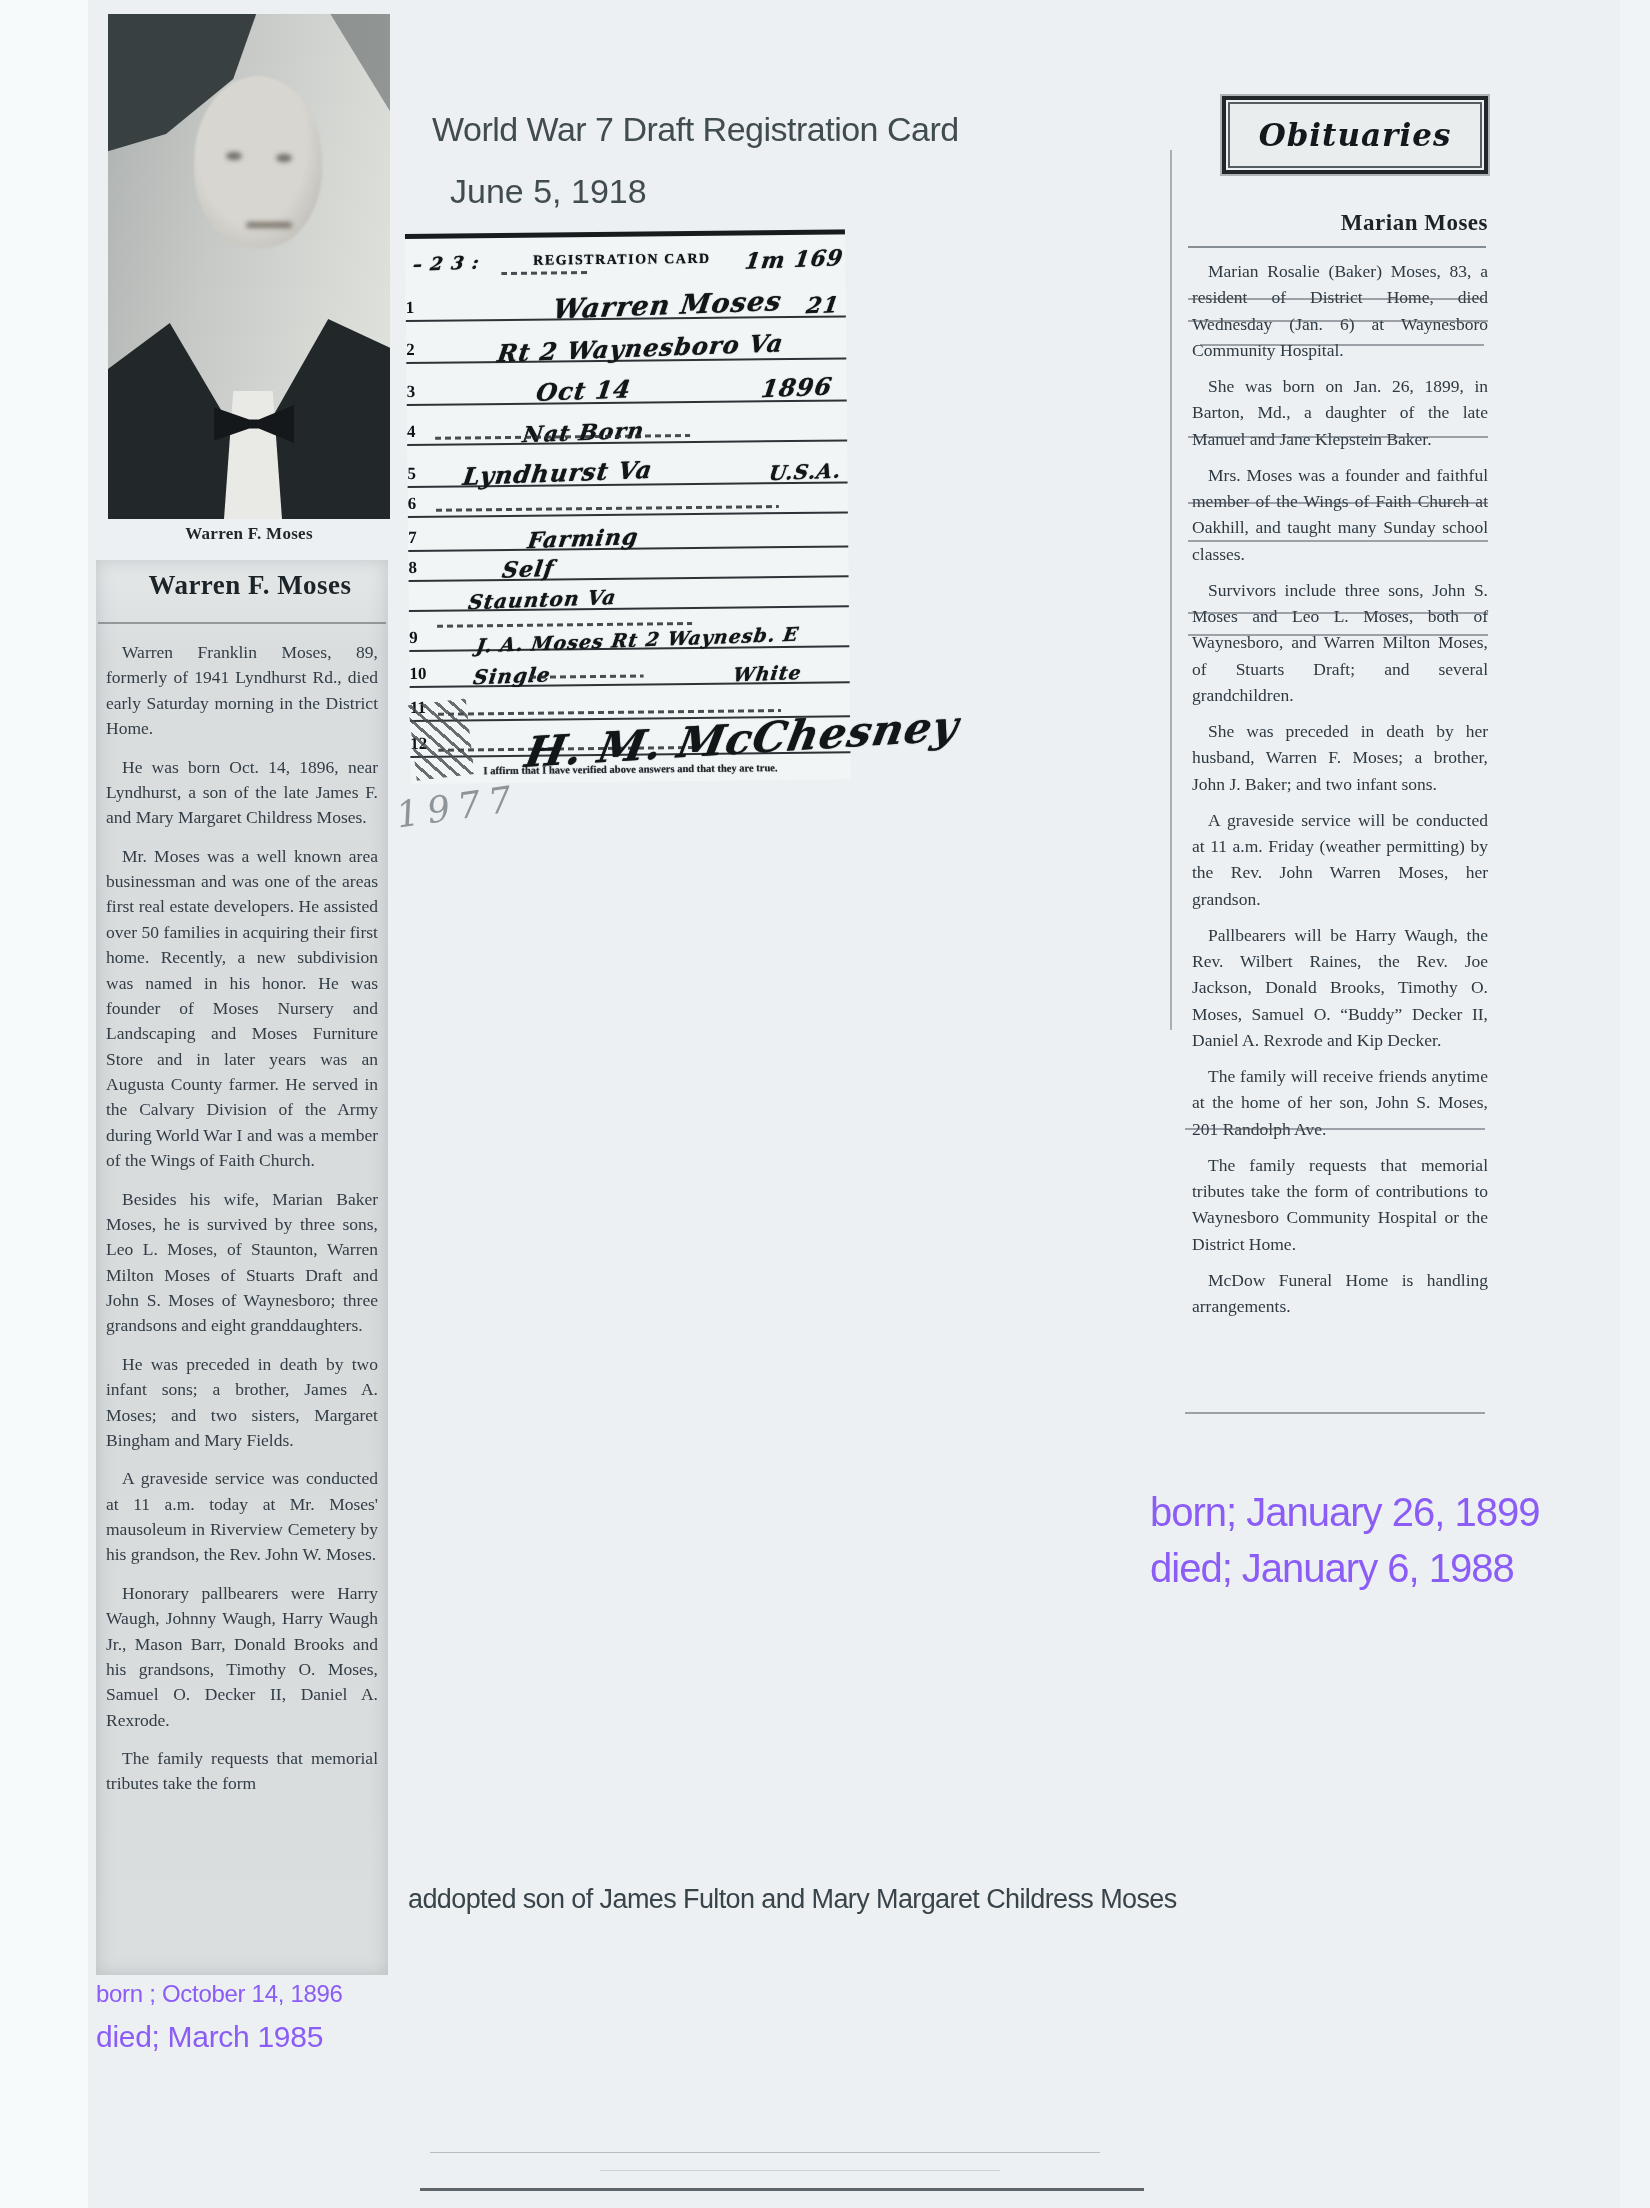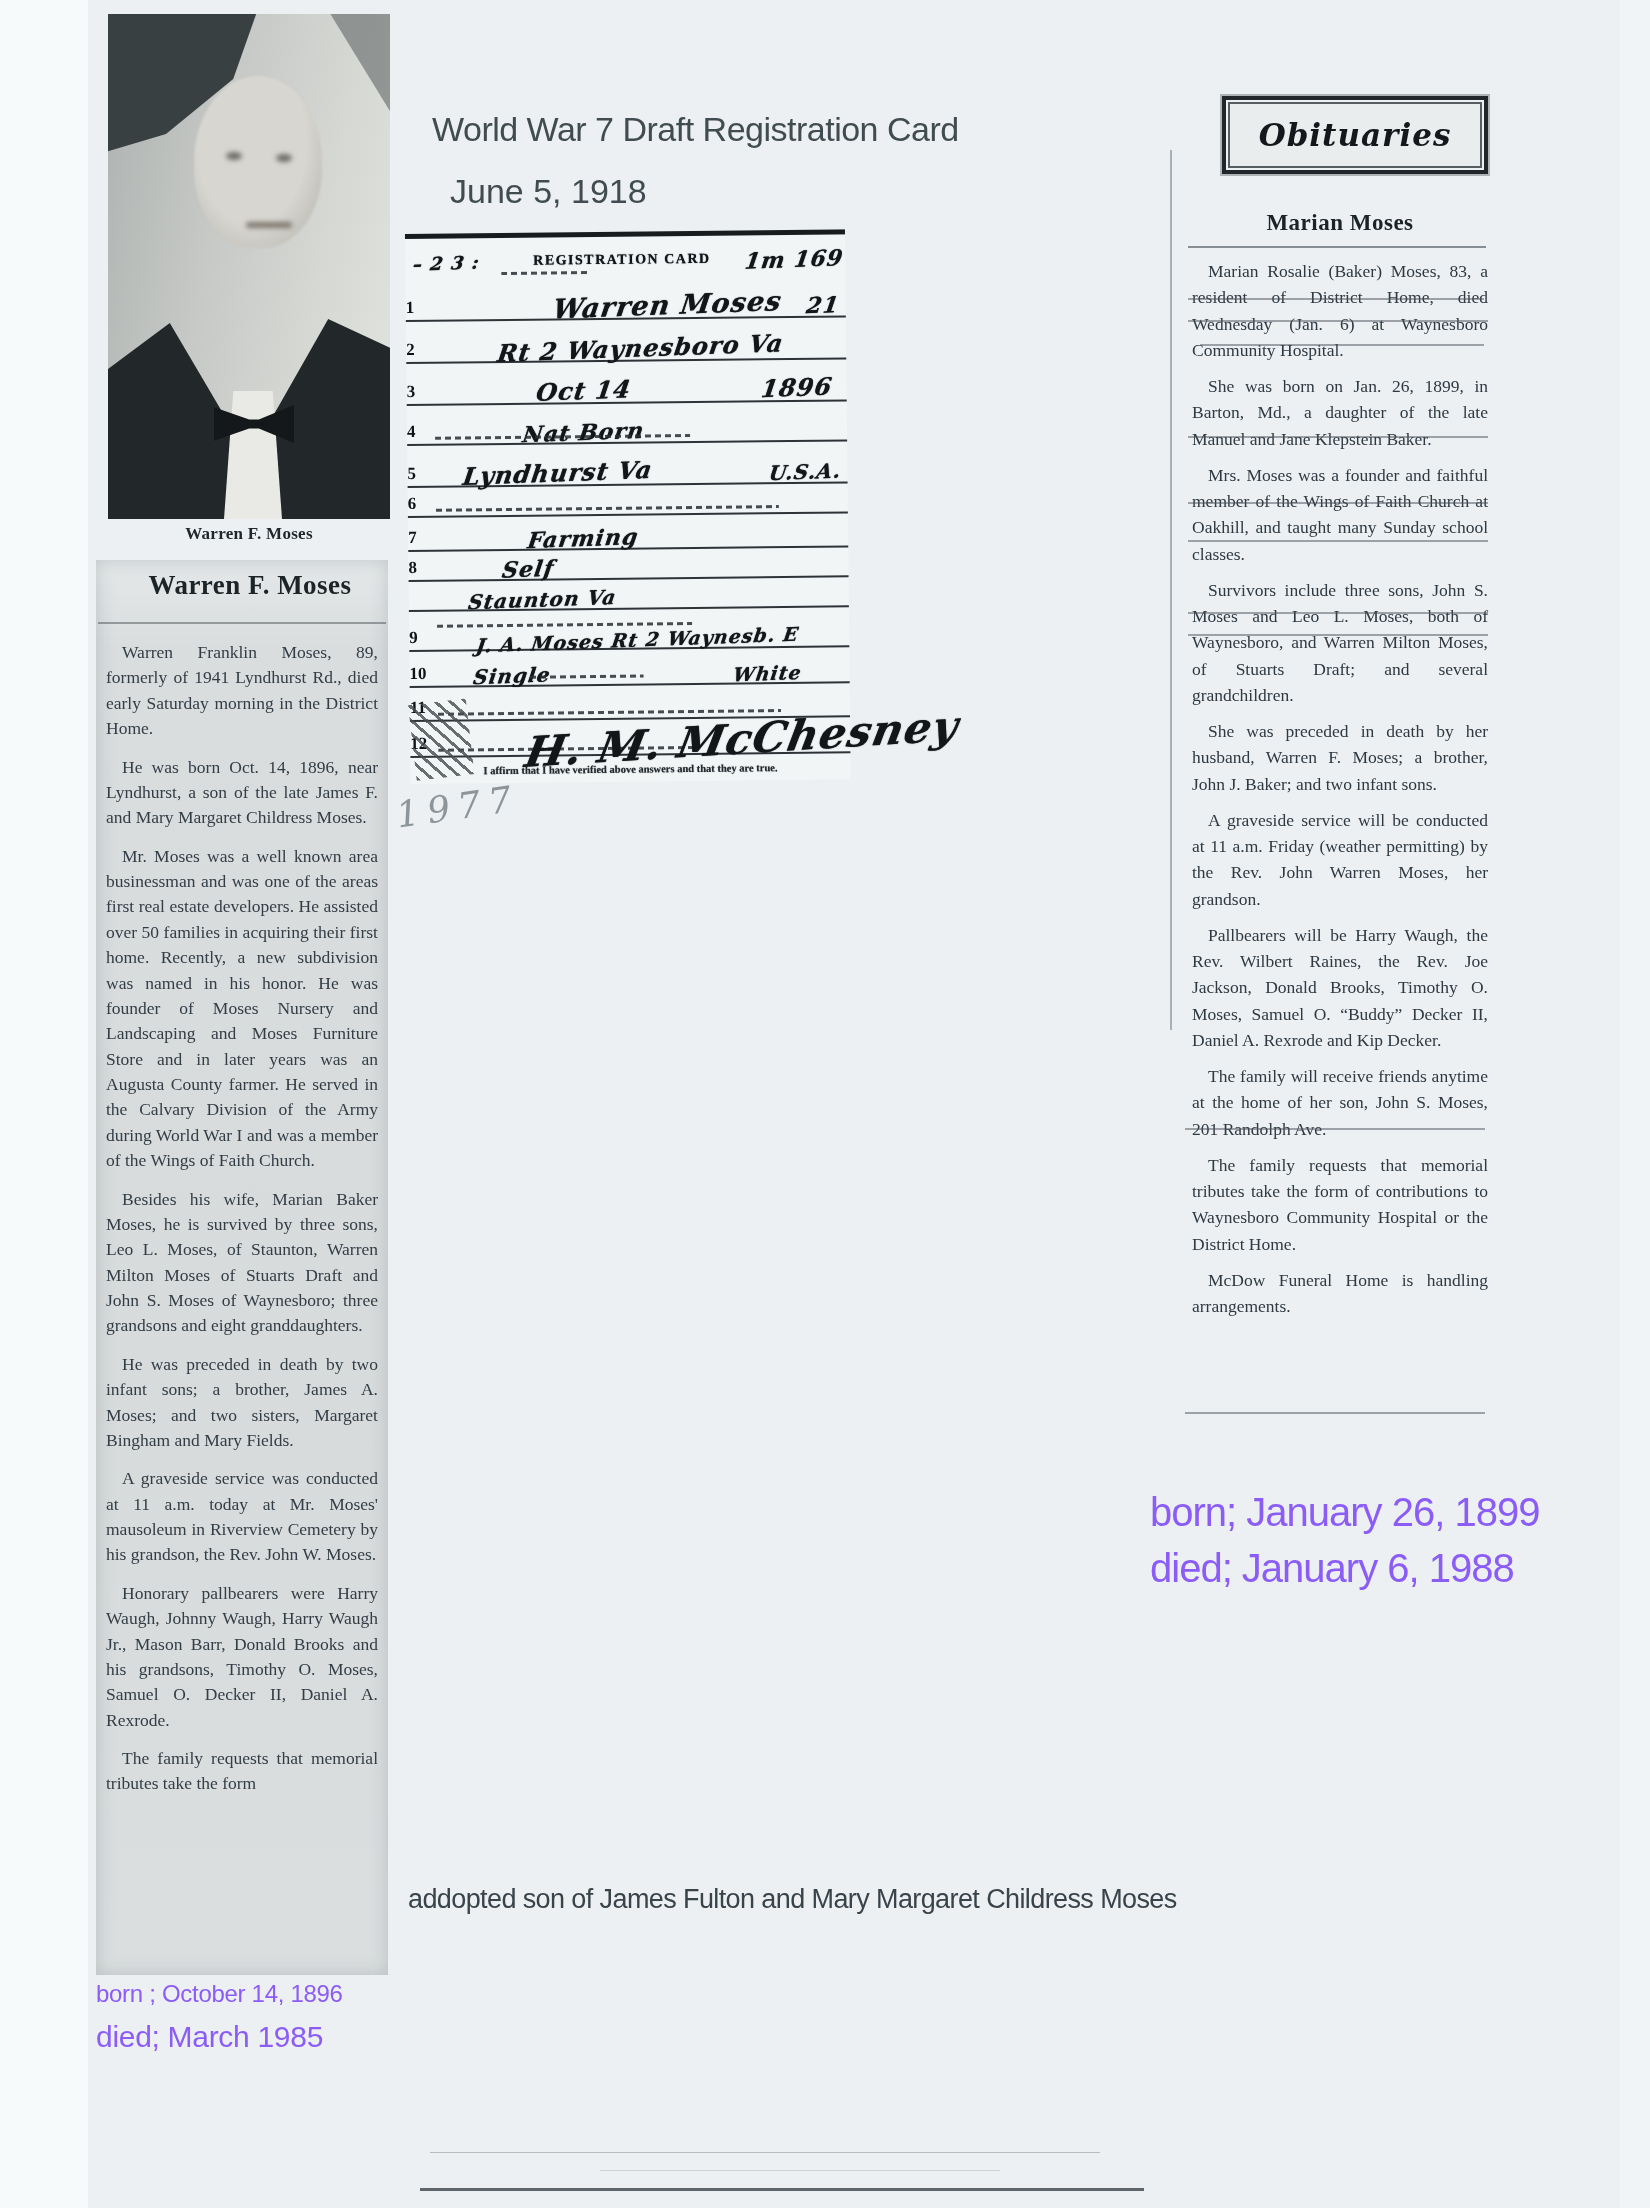--- a/index.html
+++ b/index.html
@@ -77,21 +77,21 @@
   .adoption{position:absolute;left:408px;top:1884px;font-family:"Liberation Sans",sans-serif;
           font-size:27px;color:#39444a;letter-spacing:-.6px;}
 
   
   .clip-right-edge{position:absolute;left:1170px;top:150px;width:2px;height:880px;background:#59626a;opacity:.45;}
   .obit-box{position:absolute;left:1222px;top:96px;width:258px;height:70px;border:4px solid #20262a;
         box-shadow:inset 0 0 0 2px #eef1f2,inset 0 0 0 4px rgba(50,58,62,.8),0 0 0 2px rgba(60,68,72,.35);
         display:flex;align-items:center;justify-content:center;background:#e9edee;}
   .obit-box span{font-family:"DejaVu Serif",serif;font-weight:bold;font-style:italic;font-size:31px;
         color:#14181c;letter-spacing:1px;}
-  .headline-right{position:absolute;left:1192px;top:210px;width:296px;text-align:center;
+  .headline-right{position:absolute;left:1192px;top:210px;width:296px;text-align:right;
         font-weight:bold;font-size:23px;color:#1c2327;letter-spacing:.5px;}
   .rule-right{position:absolute;left:1188px;top:246px;width:298px;height:2px;background:#454d54;opacity:.6;}
   .obit-right{position:absolute;left:1192px;top:258px;width:296px;font-size:17.5px;line-height:1.5;
         text-align:justify;color:#2f3942;}
   .obit-right p{margin:0 0 10px 0;text-indent:16px;}
   .art{position:absolute;height:2px;background:#49525a;opacity:.5;}
   .note-born-right{position:absolute;left:1150px;top:1490px;font-size:40px;letter-spacing:-1px;}
   .note-died-right{position:absolute;left:1150px;top:1546px;font-size:40px;letter-spacing:-1px;}
 
   

